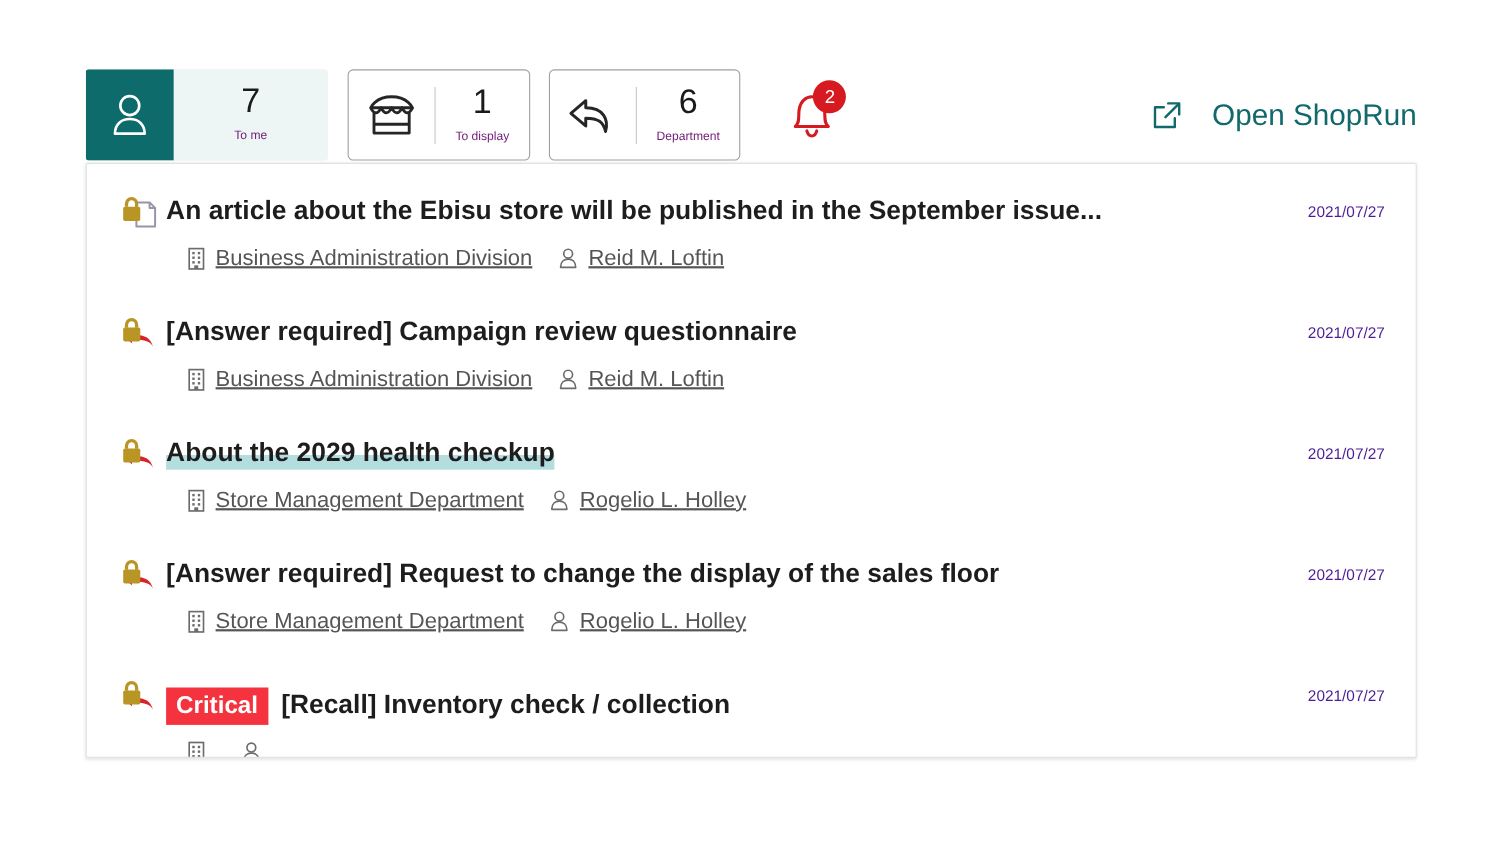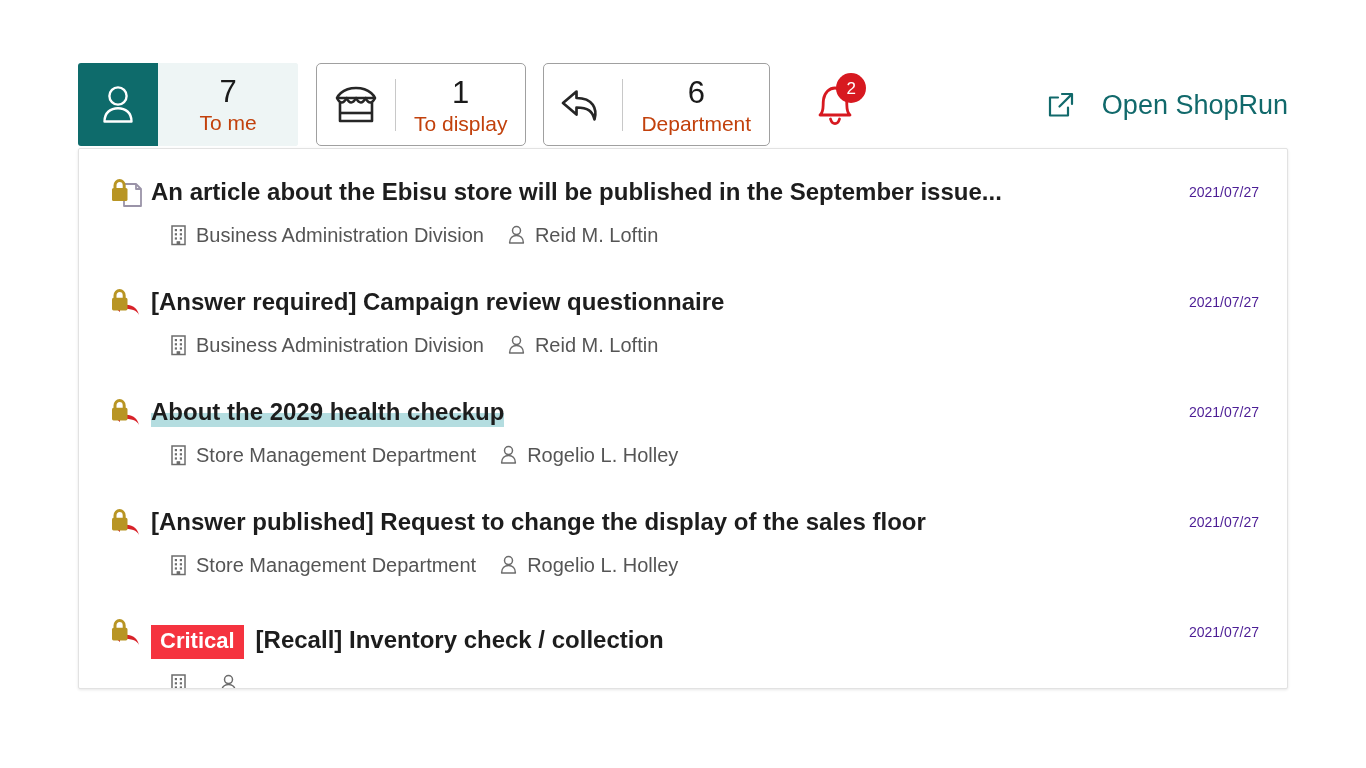--- a/index.html
+++ b/index.html
@@ -92,22 +92,22 @@
     padding: 0 18px;
   }
 
   .tab-count {
     font-size: 31px;
     color: #1a1a1a;
     line-height: 36px;
     font-weight: 400;
   }
   .tab-label {
-    font-size: 21px;
-    color: #c2410c;
+    font-size: 11px;
+    color: #701a75;
     line-height: 22px;
     margin-top: 2px;
     white-space: nowrap;
   }
 
   .tab-gap { width: 18px; flex: 0 0 18px; }
   .tab-gap-sm { width: 17px; flex: 0 0 17px; }
 
   
   .bell-wrap {
@@ -244,20 +244,21 @@
 
   .row-meta {
     display: flex;
     align-items: center;
     margin-top: 14px;
     padding-left: 60px;
     gap: 10px;
     font-size: 20px;
     color: #555555;
     line-height: 26px;
+    text-decoration: underline;
   }
   .meta-group {
     display: flex;
     align-items: center;
     gap: 8px;
     white-space: nowrap;
   }
   .meta-group + .meta-group { margin-left: 12px; gap: 8px; }
 
   svg { display: block; }
@@ -453,21 +454,21 @@
     <div class="row">
       <div class="row-main">
         <div class="row-icon">
           <svg width="34" height="32" viewBox="0 0 34 32" fill="none">
             <path d="M11 25 L4.5 19.5 L11 14 V17.5 C22 17 28 19.5 30 28 C27.5 22.5 21 21.5 11 21.8 Z" fill="#d8232a"></path>
             <path d="M6 11 V8.5 C6 5.5 8 3.6 10.6 3.6 C13.2 3.6 15.2 5.5 15.2 8.5 V11" stroke="#b89524" stroke-width="3" fill="none"></path>
             <rect x="3" y="10.8" width="15.5" height="12.6" rx="1.6" fill="#b89524"></rect>
           </svg>
         </div>
         <div class="row-title-wrap">
-          <span class="row-title">[Answer published] Request to change the display of the sales floor</span>
+          <span class="row-title">[Answer required] Request to change the display of the sales floor</span>
         </div>
         <div class="row-date">2021/07/27</div>
       </div>
       <div class="row-meta">
         <span class="meta-group">
           <svg width="19" height="22" viewBox="0 0 19 22" fill="none">
             <rect x="3" y="2" width="13" height="18.5" stroke="#6c6c6c" stroke-width="1.5" fill="none"></rect>
             <rect x="5.8" y="5" width="2.2" height="2.2" fill="#6c6c6c"></rect>
             <rect x="10.8" y="5" width="2.2" height="2.2" fill="#6c6c6c"></rect>
             <rect x="5.8" y="9.2" width="2.2" height="2.2" fill="#6c6c6c"></rect>

